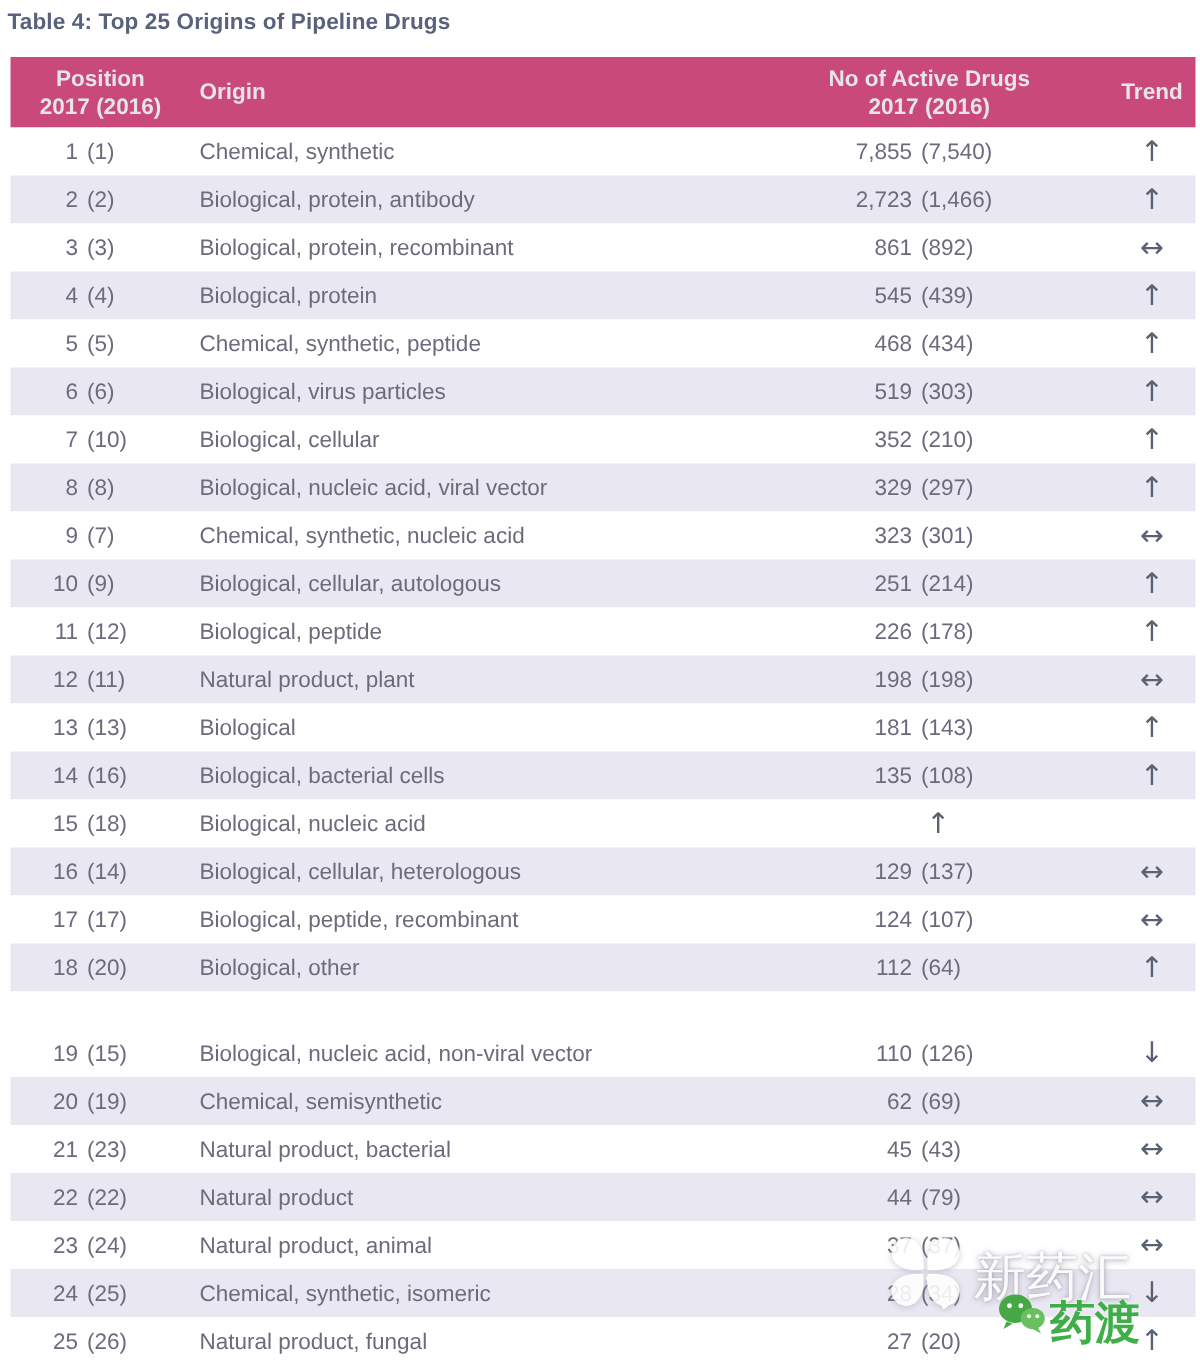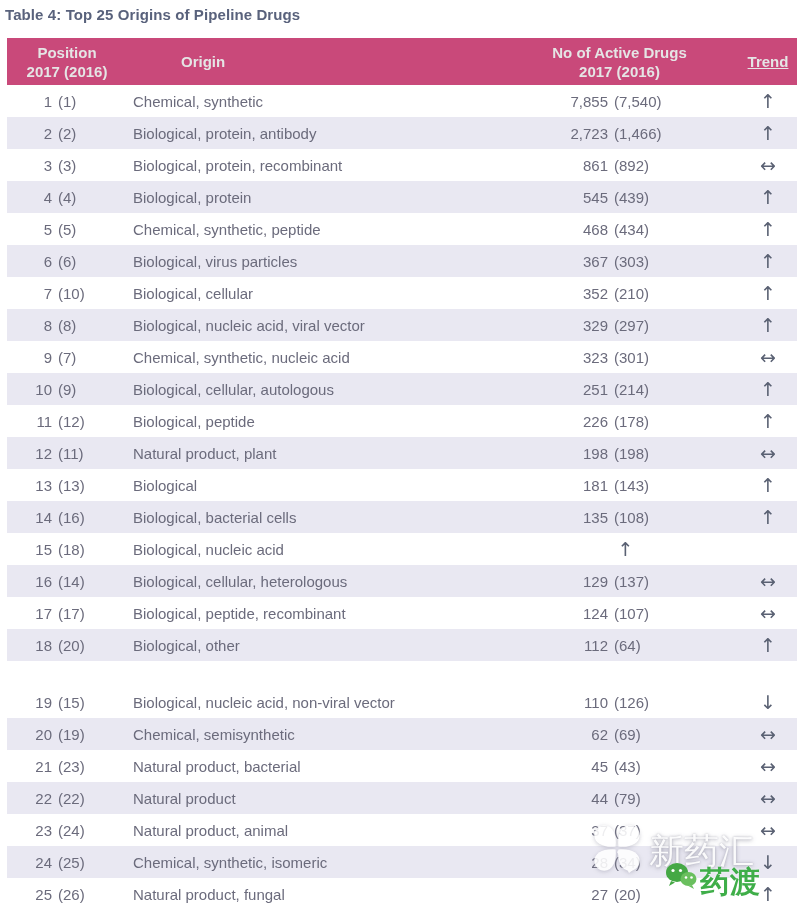--- a/index.html
+++ b/index.html
@@ -10,23 +10,23 @@
   .page-title { font-size:15px; font-weight:bold; color:var(--title-color,#59627c); letter-spacing:.1px;margin-top:16px; }
 
   .datatable { margin-left:7px; width:790px; }
 
   .thead {
     display:grid; grid-template-columns:120px 385px 205px 80px;
     height:47px; background:var(--header-bg,#c9497a); color:#e5e5e5;
     font-weight:bold; font-size:15px; align-items:center;
   }
   .th-pos { text-align:center; line-height:19px; }
-  .th-origin { padding-left:6px;margin-left:48px; }
+  .th-origin { padding-left:6px; }
   .th-drugs { text-align:center; line-height:19px; padding-left:10px; }
-  .th-trend { text-align:center; padding-left:22px;text-decoration:underline; }
+  .th-trend { text-align:center; padding-left:22px; }
 
   .row {
     display:grid; grid-template-columns:120px 385px 205px 80px;
     height:32px; align-items:center; font-size:15px;
     color:var(--text-color,#6b6b7c); background:#ffffff;
   }
   .row.alt { background:var(--row-alt-bg,#e9e8f2); }
   .row-gap { height:25px; background:#ffffff; }
 
   .cell-pos { display:flex; }
@@ -134,21 +134,21 @@
     </div>
     <div class="cell-trend">↑</div>
   </div>
       <div class="row alt">
     <div class="cell-pos">
       <span class="pos-num">6</span>
       <span class="pos-prev">(6)</span>
     </div>
     <div class="cell-origin">Biological, virus particles</div>
     <div class="cell-count">
-      <span class="count-num">367</span>
+      <span class="count-num">519</span>
       <span class="count-prev">(303)</span>
     </div>
     <div class="cell-trend">↑</div>
   </div>
       <div class="row">
     <div class="cell-pos">
       <span class="pos-num">7</span>
       <span class="pos-prev">(10)</span>
     </div>
     <div class="cell-origin">Biological, cellular</div>

